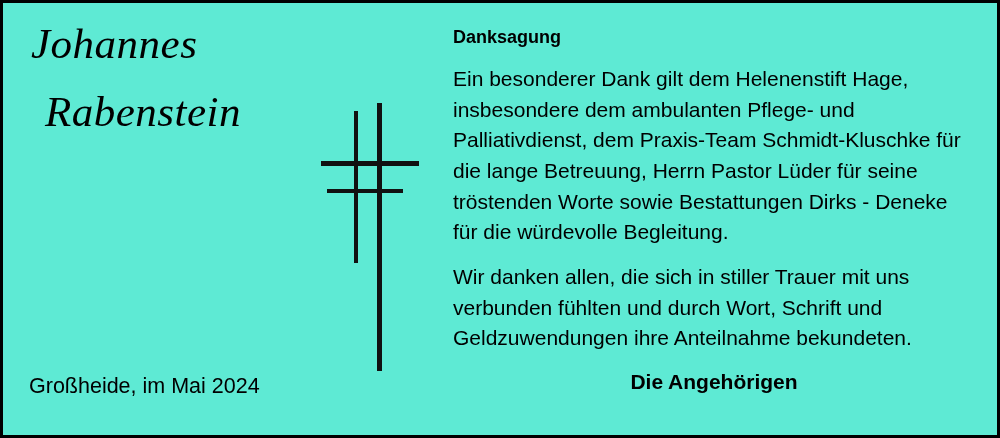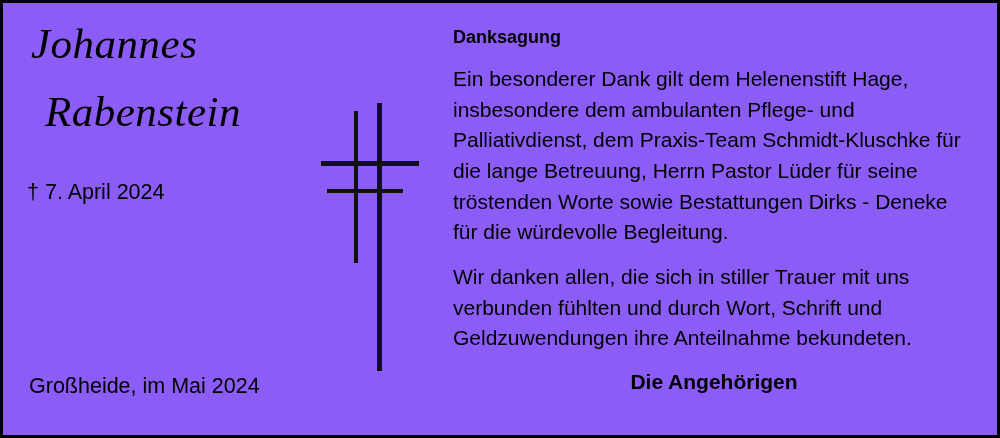--- a/index.html
+++ b/index.html
@@ -14,21 +14,21 @@
     color: #000000;
     overflow: hidden;
   }
   .obituary {
     box-sizing: border-box;
     width: 1000px;
     height: 438px;
     border: 3px solid #000000;
     padding: 0;
     position: relative;
-    background: #8b5cf6;
+    background: #5eead4;
   }
   .inner {
     position: absolute;
     inset: 0;
     display: flex;
     flex-direction: row;
   }
   
   .left {
     position: relative;
@@ -109,21 +109,20 @@
 <div class="obituary">
   <div class="inner">
 
     <div class="left">
       <div class="name-block">
         <div class="name-first">Johannes</div>
         <div class="name-last">Rabenstein</div>
       </div>
 
       <div class="dates">
-        <div class="date-line">† 7. April 2024</div>
       </div>
 
       <div class="place-line">Großheide, im Mai 2024</div>
 
       <div class="cross-wrap">
         <svg width="100" height="270" viewBox="0 0 100 270" xmlns="http://www.w3.org/2000/svg" aria-hidden="true">
 
           <rect x="56" y="0" width="5" height="268" fill="#111111"></rect>
 
           <rect x="33" y="8" width="4" height="152" fill="#111111"></rect>

